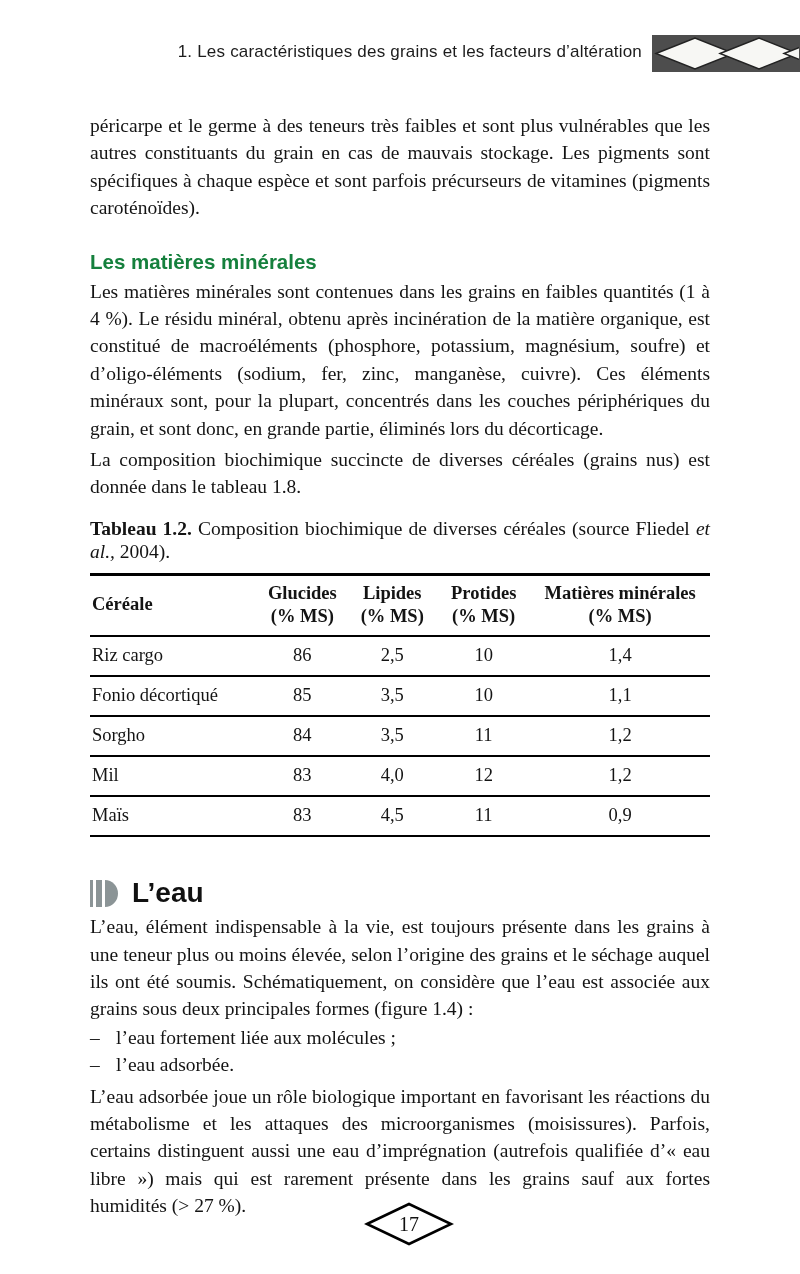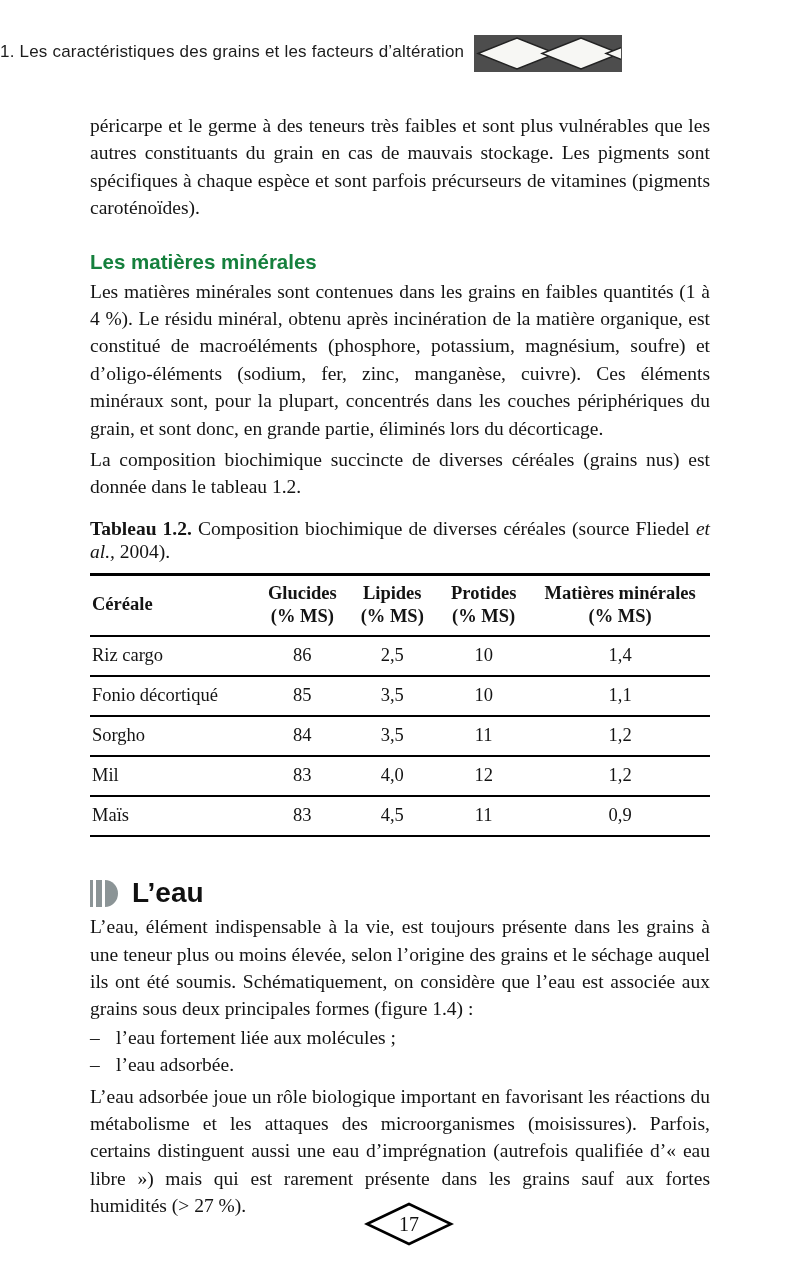--- a/index.html
+++ b/index.html
@@ -12,21 +12,21 @@
     background: #ffffff;
     color: #141414;
     font-family: "Liberation Serif", serif;
     overflow: hidden;
   }
 
   
   .page-header {
     display: flex;
     align-items: center;
-    justify-content: flex-start;
+    justify-content: flex-end;
     gap: 10px;
     padding-top: 34px;
     height: 72px;
   }
   .chapter-title {
     font-family: "Liberation Sans", sans-serif;
     font-size: 17px;
     letter-spacing: 0.2px;
     color: #1c1c1c;
     white-space: nowrap;
@@ -154,21 +154,21 @@
   </header>
 
   <main class="main">
 
     <p class="body-par intro-par">péricarpe et le germe à des teneurs très faibles et sont plus vulnérables que les autres constituants du grain en cas de mauvais stockage. Les pigments sont spécifiques à chaque espèce et sont parfois précurseurs de vitamines (pigments caroténoïdes).</p>
 
     <h3 class="subheading">Les matières minérales</h3>
 
     <p class="body-par">Les matières minérales sont contenues dans les grains en faibles quantités (1 à 4 %). Le résidu minéral, obtenu après incinération de la matière organique, est constitué de macroéléments (phosphore, potassium, magnésium, soufre) et d’oligo-éléments (sodium, fer, zinc, manganèse, cuivre). Ces éléments minéraux sont, pour la plupart, concentrés dans les couches périphériques du grain, et sont donc, en grande partie, éliminés lors du décorticage.</p>
 
-    <p class="body-par">La composition biochimique succincte de diverses céréales (grains nus) est donnée dans le tableau 1.2.</p>
+    <p class="body-par">La composition biochimique succincte de diverses céréales (grains nus) est donnée dans le tableau 1.8.</p>
 
     <p class="table-caption">
       <span class="cap-label">Tableau 1.2.</span>
       <span>Composition biochimique de diverses céréales (source Fliedel</span>
       <span class="cap-italic">et al.,</span>
       <span>2004).</span>
     </p>
 
     <table class="data-table">
       <colgroup>

